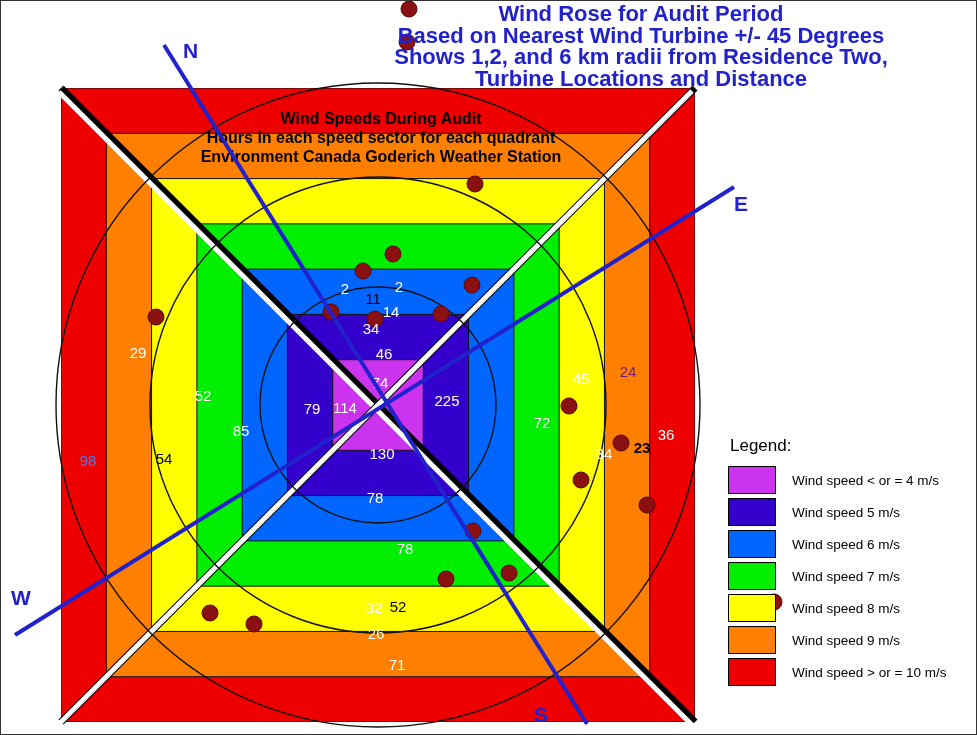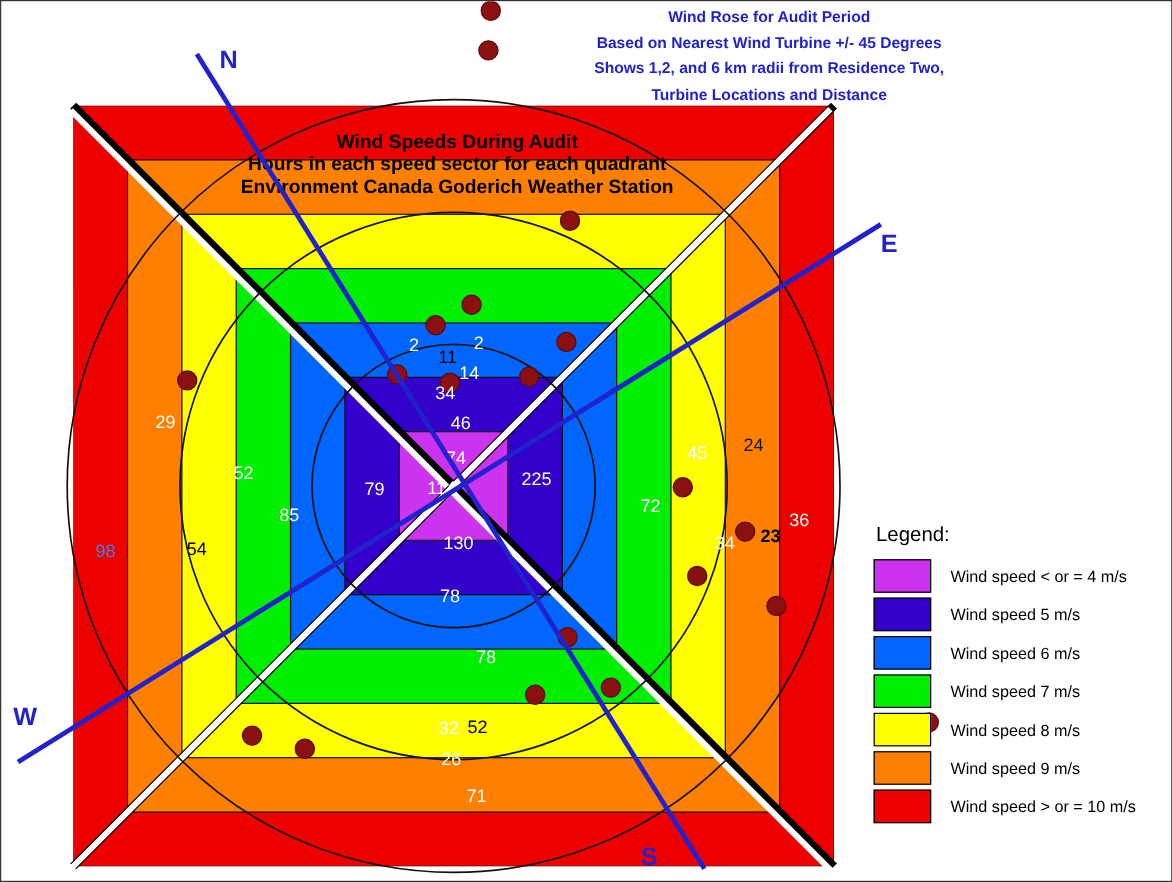--- a/index.html
+++ b/index.html
@@ -29,21 +29,21 @@
 
   
   .title-block {
     position: absolute;
     left: 330px;
     top: 2px;
     width: 620px;
     text-align: center;
     color: #2222cc;
     font-weight: bold;
-    font-size: 13px;
+    font-size: 22px;
     line-height: 21.5px;
     white-space: nowrap;
     pointer-events: none;
   }
   .subtitle-block {
     position: absolute;
     left: 120px;
     top: 108px;
     width: 520px;
     text-align: center;
@@ -204,31 +204,31 @@
       <div class="val" style="left: 383px; top: 352px; color: rgb(255, 255, 255);">46</div>
       <div class="val" style="left: 370px; top: 327px; color: rgb(255, 255, 255);">34</div>
       <div class="val" style="left: 390px; top: 310px; color: rgb(255, 255, 255);">14</div>
       <div class="val" style="left: 372px; top: 297px; color: rgb(0, 0, 0);">11</div>
       <div class="val" style="left: 344px; top: 287px; color: rgb(255, 255, 255);">2</div>
       <div class="val" style="left: 398px; top: 285px; color: rgb(255, 255, 255);">2</div>
       <div class="val" style="left: 446px; top: 399px; color: rgb(255, 255, 255);">225</div>
       <div class="val" style="left: 541px; top: 421px; color: rgb(255, 255, 255);">72</div>
       <div class="val" style="left: 580px; top: 377px; color: rgb(255, 255, 255);">45</div>
       <div class="val" style="left: 603px; top: 452px; color: rgb(255, 255, 255);">34</div>
-      <div class="val" style="left: 627px; top: 370px; color: #0f172a;">24</div>
+      <div class="val" style="left: 627px; top: 370px; color: #701a75;">24</div>
       <div class="val" style="left: 641px; top: 446px; color: #000000; font-weight: bold;">23</div>
       <div class="val" style="left: 665px; top: 433px; color: rgb(255, 255, 255);">36</div>
       <div class="val" style="left: 381px; top: 452px; color: rgb(255, 255, 255);">130</div>
       <div class="val" style="left: 374px; top: 496px; color: rgb(255, 255, 255);">78</div>
       <div class="val" style="left: 404px; top: 547px; color: rgb(255, 255, 255);">78</div>
       <div class="val" style="left: 373px; top: 578px; color: rgb(255, 255, 255); margin-top: 28px;">32</div>
       <div class="val" style="left: 397px; top: 605px; color: rgb(0, 0, 0);">52</div>
       <div class="val" style="left: 375px; top: 632px; color: rgb(255, 255, 255);">26</div>
       <div class="val" style="left: 396px; top: 663px; color: rgb(255, 255, 255);">71</div>
-      <div class="val" style="left: 344px; top: 406px; color: rgb(255, 255, 255); margin-left: 23px;">114</div>
+      <div class="val" style="left: 344px; top: 406px; color: rgb(255, 255, 255);">114</div>
       <div class="val" style="left: 293px; top: 407px; color: rgb(255, 255, 255); padding-left: 36px;">79</div>
       <div class="val" style="left: 240px; top: 429px; color: rgb(255, 255, 255);">85</div>
       <div class="val" style="left: 202px; top: 394px; color: rgb(255, 255, 255);">52</div>
       <div class="val" style="left: 163px; top: 457px; color: rgb(0, 0, 0);">54</div>
       <div class="val" style="left: 137px; top: 351px; color: rgb(255, 255, 255);">29</div>
       <div class="val" style="left: 87px; top: 459px; color: #3b82f6;">98</div>
     </div>
 
   <div class="title-block">
     <div>Wind Rose for Audit Period</div>

